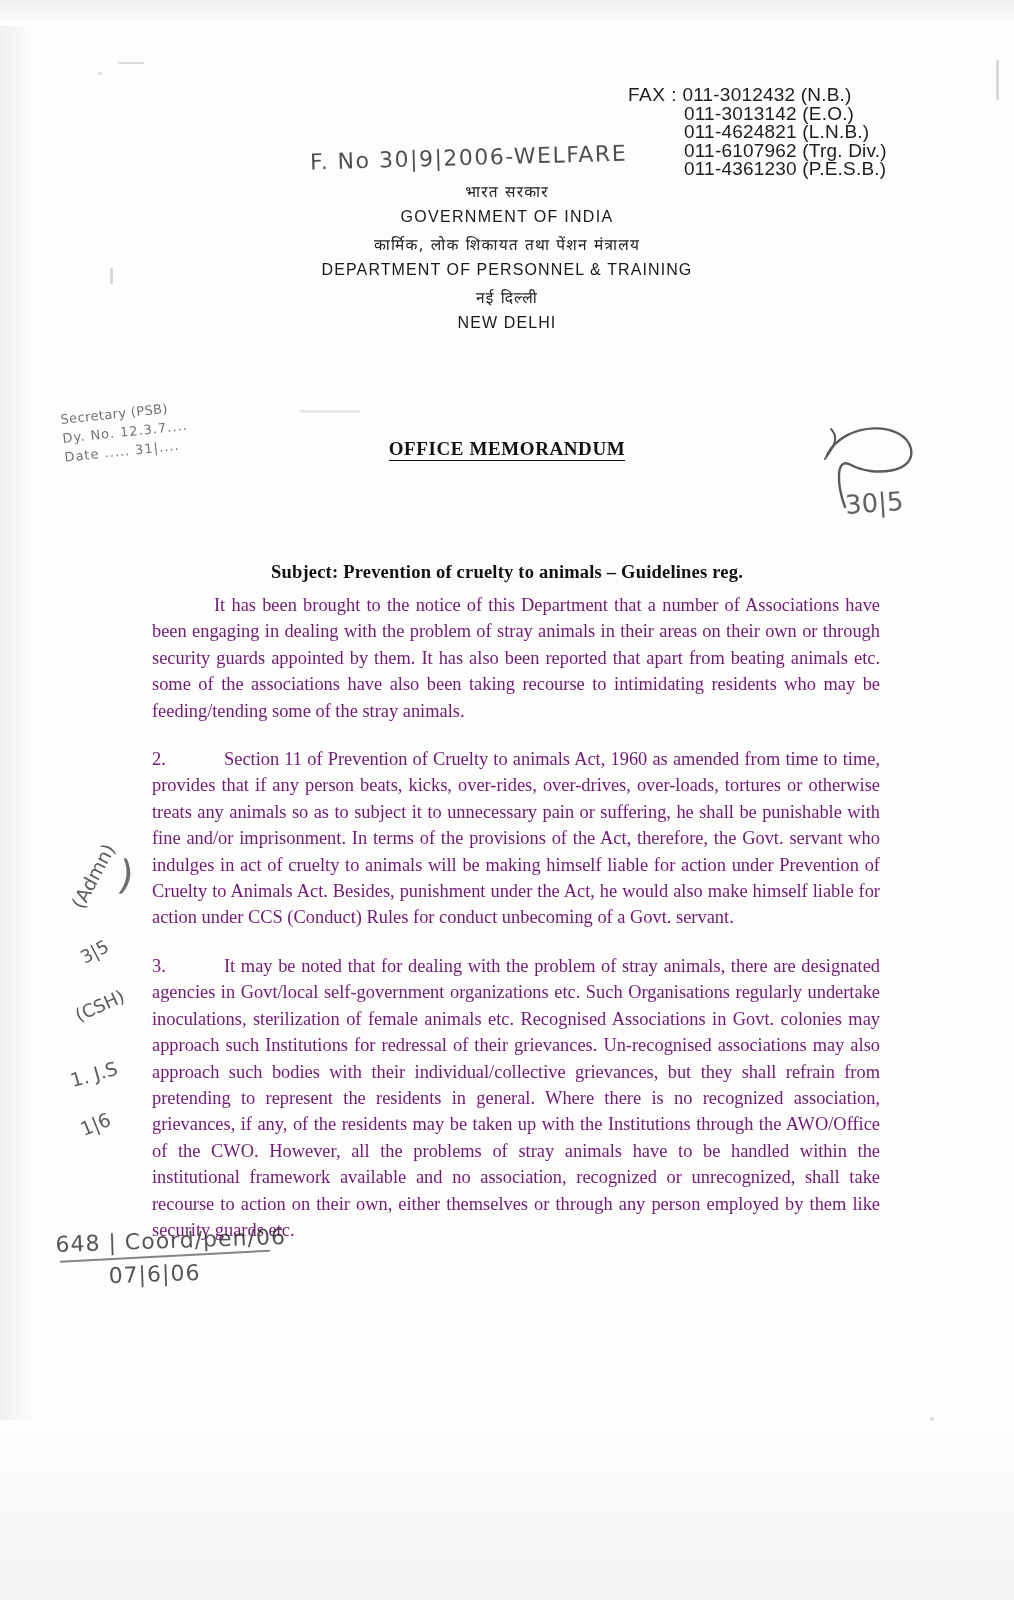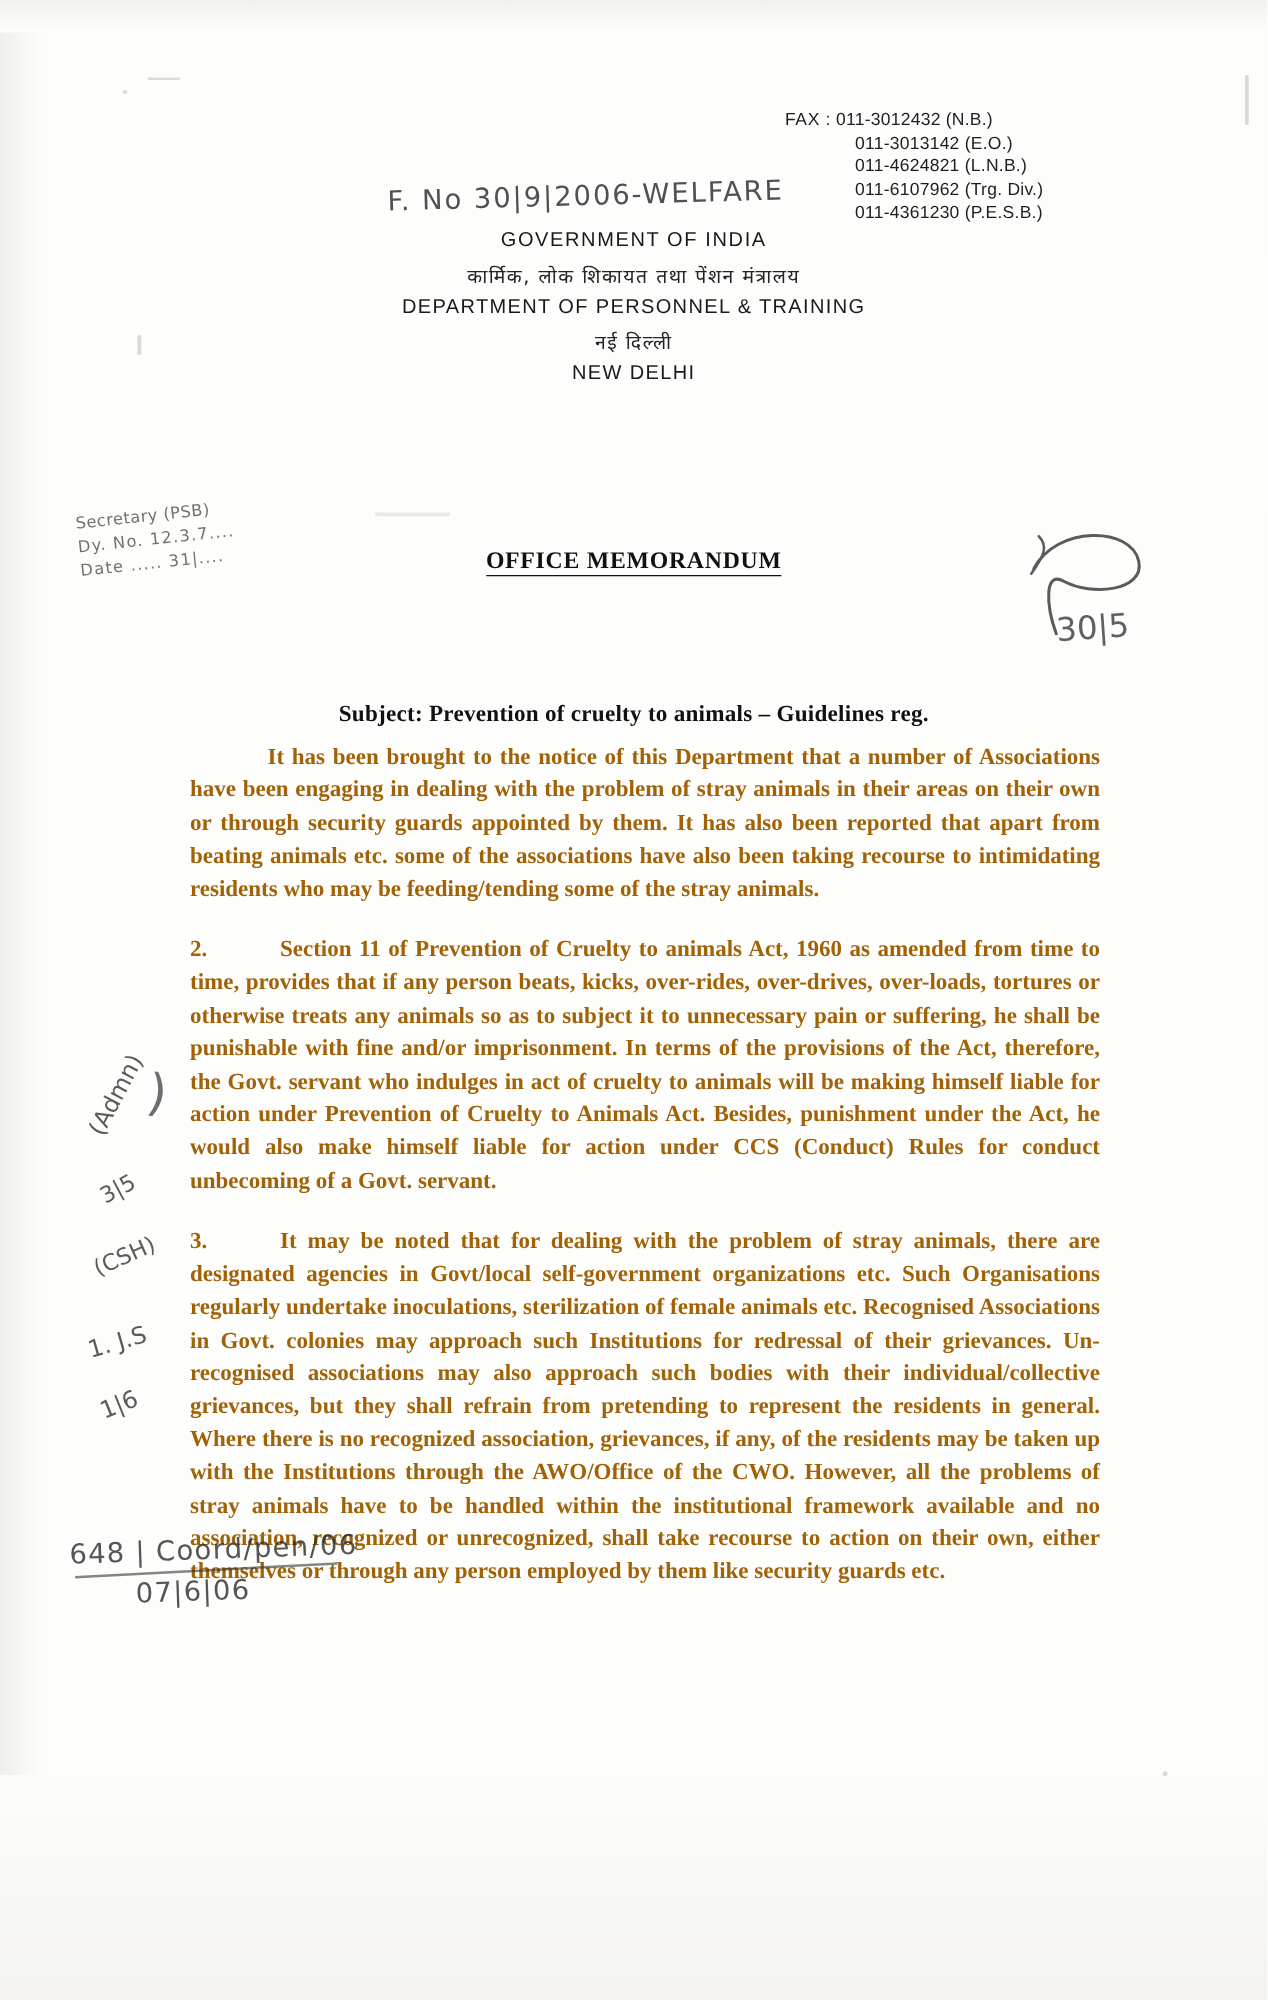--- a/index.html
+++ b/index.html
@@ -42,21 +42,21 @@
     border-radius: 50%;
     opacity: .55;
   }
 
   
   .fax-block {
     position: absolute;
     left: 628px;
     top: 86px;
     font-family: "Liberation Sans", sans-serif;
-    font-size: 14px;
+    font-size: 19px;
     line-height: 18.5px;
     color: #1d1d1d;
     letter-spacing: .2px;
     white-space: nowrap;
   }
   .fax-line { display: block; }
   .fax-label { letter-spacing: .5px; }
 
   
   .file-no {
@@ -180,24 +180,23 @@
     position: absolute;
     left: 152px;
     top: 592px;
     width: 728px;
   }
   .para {
     font-family: "Liberation Serif", serif;
     font-size: 18.4px;
     line-height: 26.4px;
     text-align: justify;
-    color: #a16207;
+    color: #701a75;
     margin: 0 0 22px 0;
     position: relative;
-    font-weight: bold;
   }
   .para.indent { text-indent: 62px; }
   .para.numbered { padding-left: 0; text-indent: 0; }
   .para.numbered .lead { display: inline-block; width: 24px; }
   .para.numbered .gap  { display: inline-block; width: 48px; }
 
   
   .margin-notes {
     position: absolute;
     left: 52px;
@@ -274,20 +273,21 @@
       <span>011-6107962</span>
       <span>(Trg. Div.)</span></span>
     <span class="fax-line" style="padding-left:56px;">
       <span>011-4361230</span>
       <span>(P.E.S.B.)</span></span>
   </div>
 
   <div class="file-no">F. No 30|9|2006-WELFARE</div>
 
   <div class="letterhead">
+    <p class="lh-hindi">भारत सरकार</p>
     <p class="lh-eng big">GOVERNMENT OF INDIA</p>
     <p class="lh-hindi">कार्मिक, लोक शिकायत तथा पेंशन मंत्रालय</p>
     <p class="lh-eng small">DEPARTMENT OF PERSONNEL &amp; TRAINING</p>
     <p class="lh-hindi">नई दिल्ली</p>
     <p class="lh-eng small">NEW DELHI</p>
   </div>
 
 
   <div class="stamp">
     <div>Secretary (PSB)</div>

